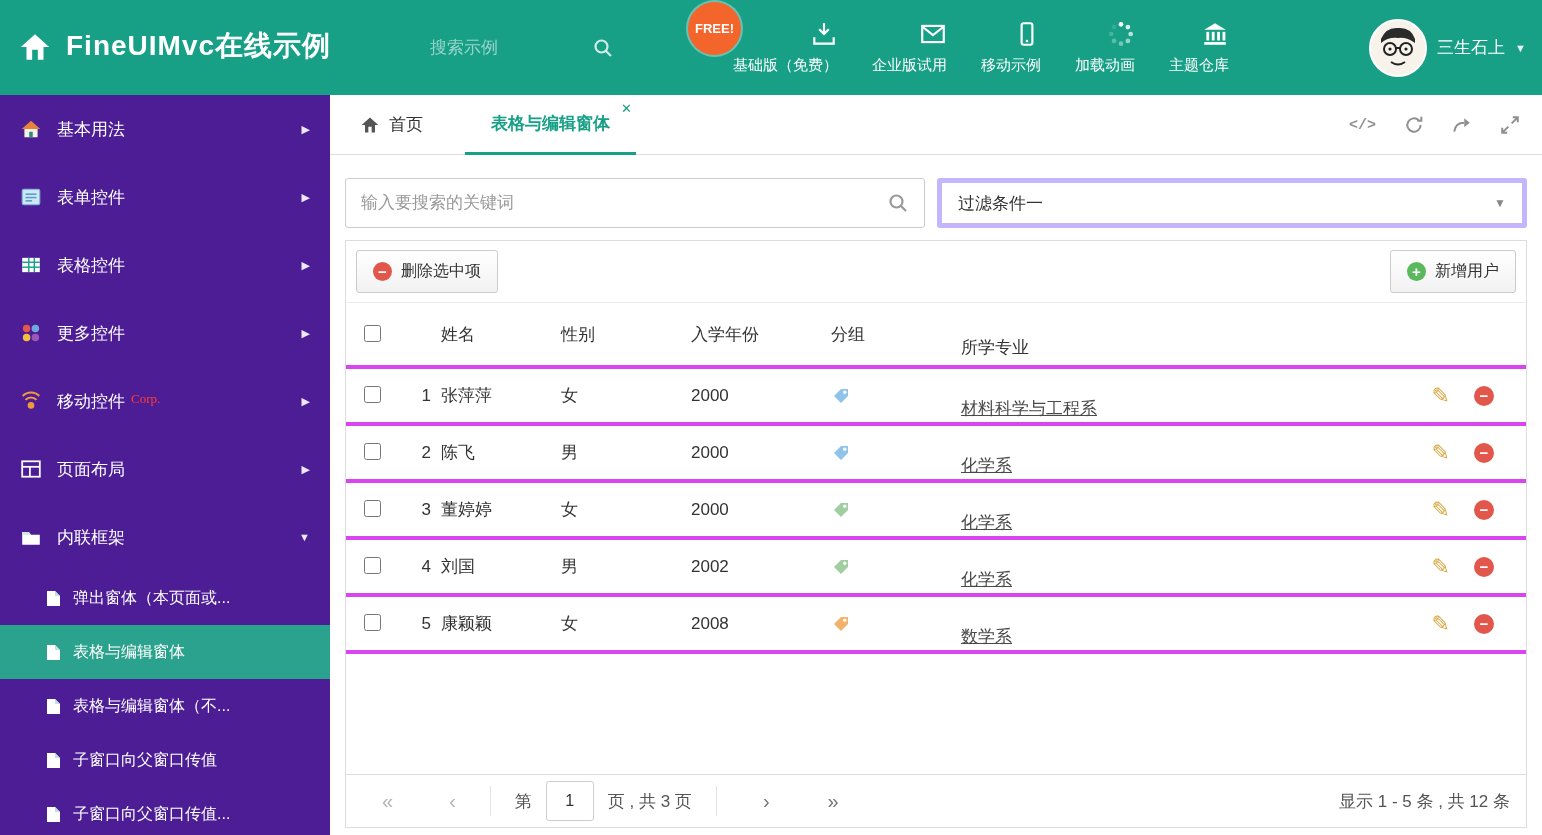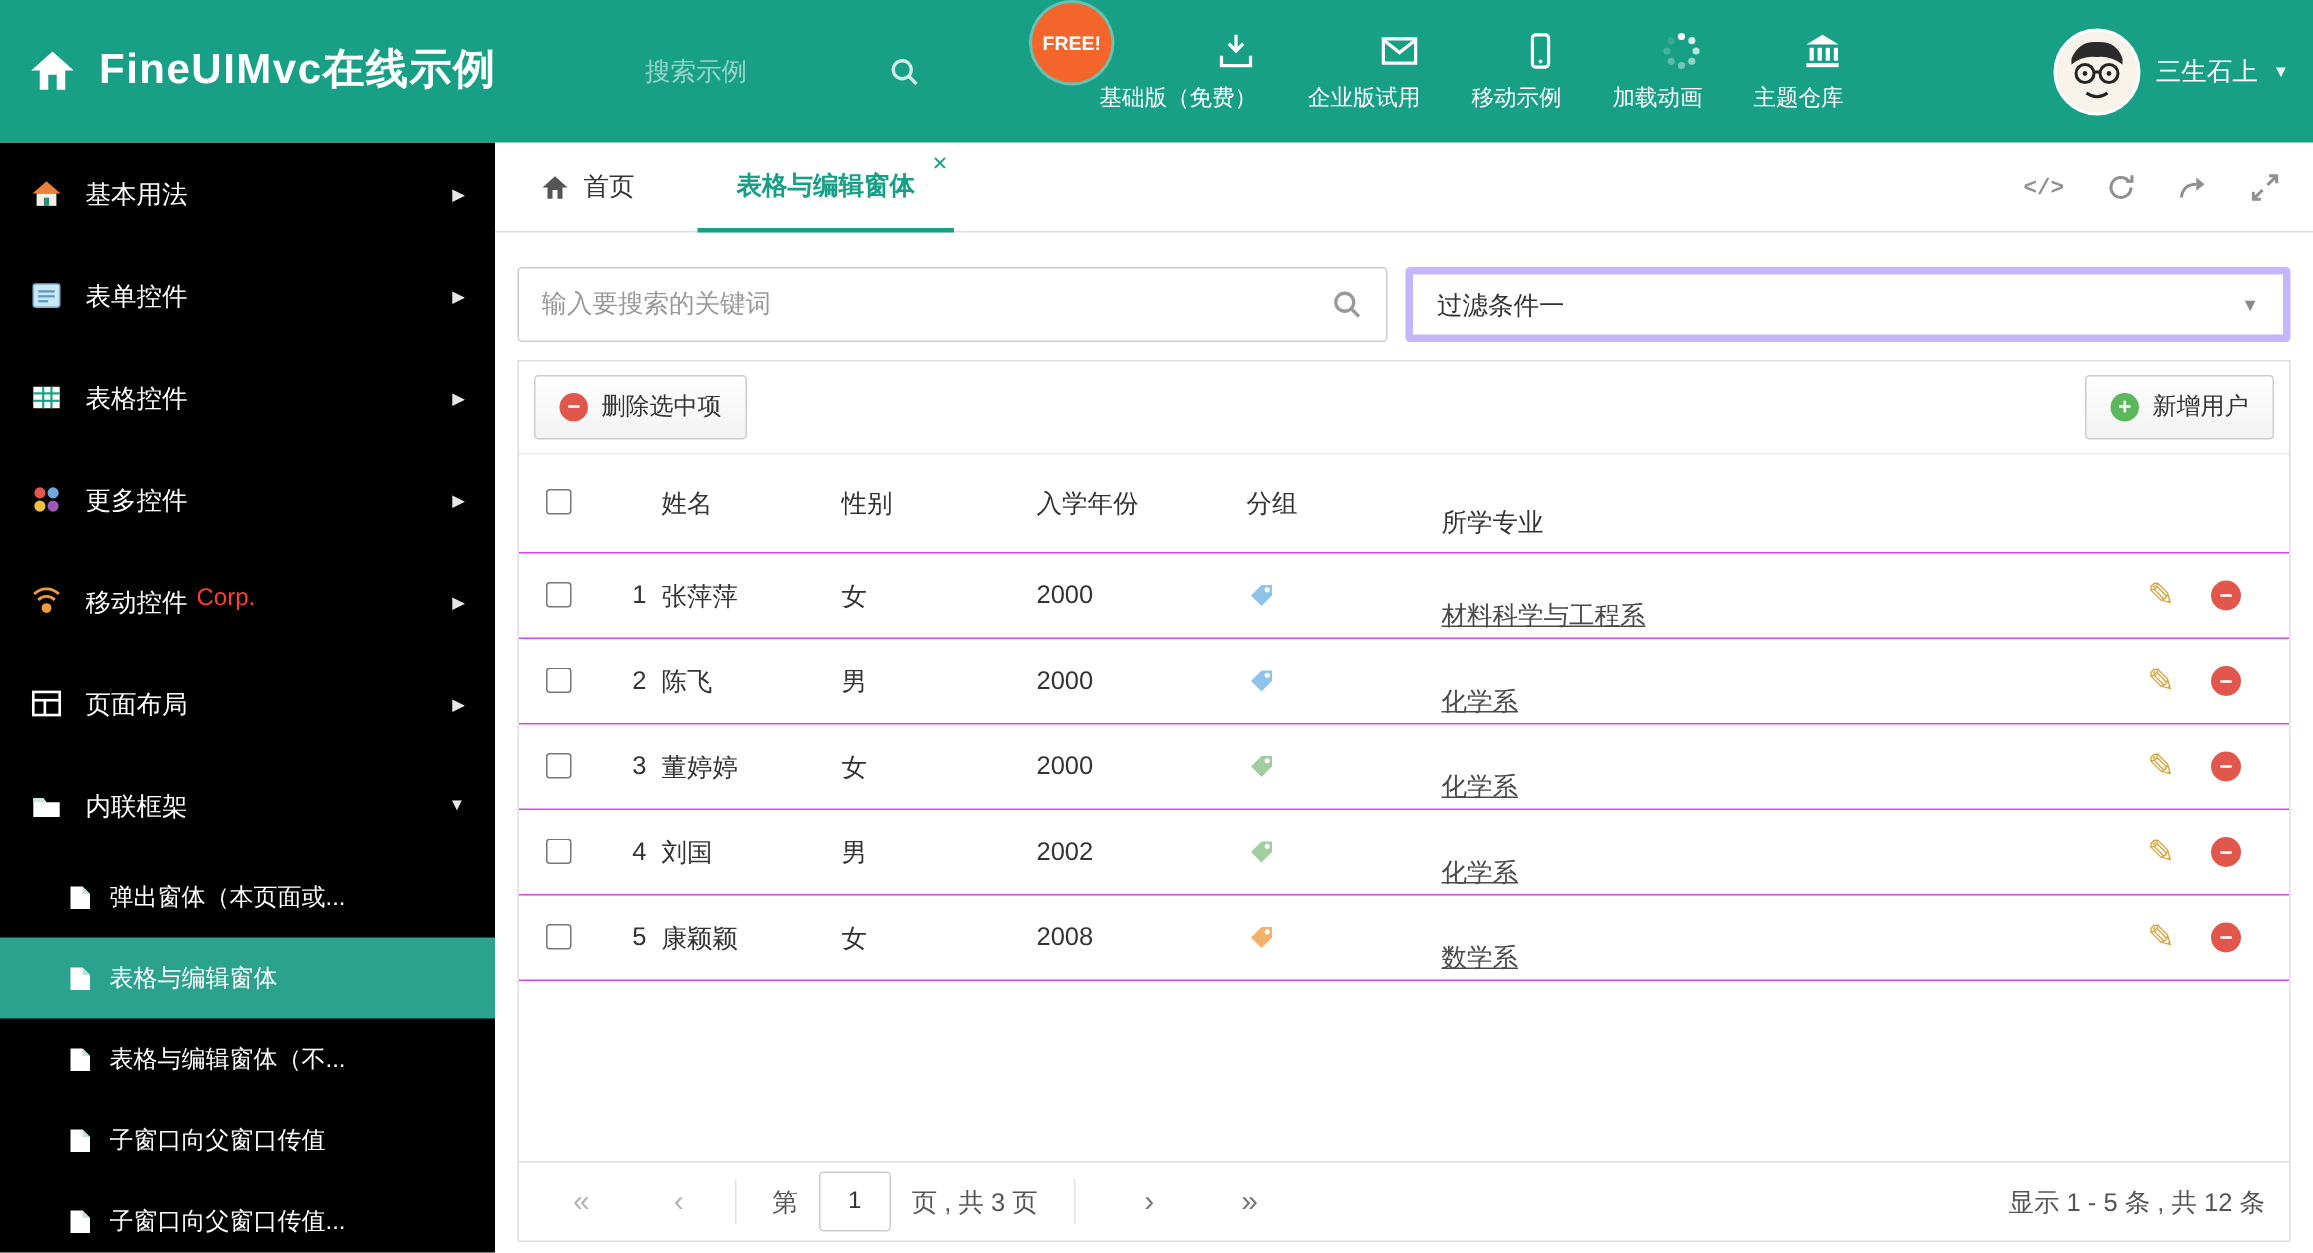--- a/index.html
+++ b/index.html
@@ -20,25 +20,25 @@
     background:#F4652C; color:#fff; font-weight:bold; font-size:13px; display:flex; align-items:center; justify-content:center;
     box-shadow:0 0 0 2px rgba(255,255,255,.35); z-index:6; }
   .header-nav { position:absolute; left:716px; top:0; height:95px; display:flex; align-items:center; }
   .hnav { display:flex; flex-direction:column; align-items:flex-end; gap:8px; padding:0 17px; color:#fff; font-size:15px; cursor:pointer; }
   .hnav svg { display:block; }
   .hdr-user { position:absolute; right:16px; top:0; height:95px; display:flex; align-items:center; gap:10px; color:#fff; cursor:pointer; }
   .avatar { width:58px; height:58px; border-radius:50%; background:#f7f3ea; overflow:hidden; border:2px solid #fff; }
   .hdr-user .uname { font-size:17px; }
   .hdr-user .ucaret { font-size:11px; color:rgba(255,255,255,.9); }
   
-  .sidebar { position:absolute; left:0; top:95px; width:330px; height:740px; background:#000000; overflow:hidden; }
+  .sidebar { position:absolute; left:0; top:95px; width:330px; height:740px; background:#4c1d95; overflow:hidden; }
   .side-item { height:68px; display:flex; align-items:center; padding:0 20px; color:#fff; font-size:17px; cursor:pointer; }
   .side-item .icn { width:22px; height:22px; margin-right:15px; flex:0 0 auto; }
   .side-item .chev { margin-left:auto; font-size:11px; color:rgba(255,255,255,.9); }
-  .side-item .corp { color:#FF3D33; font-size:16px; margin-left:6px; position:relative; top:-2px; }
+  .side-item .corp { color:#FF3D33; font-size:13px; margin-left:6px; position:relative; top:-2px;font-family:Liberation Serif, serif; }
   .sub-item { height:54px; display:flex; align-items:center; padding:0 20px 0 46px; color:#fff; font-size:16px; cursor:pointer; }
   .sub-item .ficn { width:15px; height:17px; margin-right:12px; flex:0 0 auto; }
   .sub-item.active { background:#2BA28D; }
   
   .main { position:absolute; left:330px; top:95px; width:1212px; height:740px; background:#fff; }
   .tabbar { position:relative; height:60px; border-bottom:1px solid #ddd; display:flex; align-items:center; }
   .tab-home { display:flex; align-items:center; gap:9px; margin-left:30px; font-size:17px; color:#333; cursor:pointer; }
   .tab-active { position:relative; height:60px; display:flex; align-items:center; padding:0 26px; margin-left:42px;
     color:#18A087; font-weight:bold; font-size:17px; border-bottom:3px solid #18A087; cursor:pointer; }
   .tab-active .close { position:absolute; top:6px; right:4px; font-size:13px; font-weight:bold; color:#18A087; }
@@ -56,21 +56,21 @@
   .panel { position:absolute; left:15px; top:145px; width:1182px; height:588px; border:1px solid #ddd; display:flex; flex-direction:column; background:#fff; }
   .toolbar { height:62px; display:flex; align-items:center; padding:0 10px; border-bottom:1px solid #ececec; }
   .btn { display:inline-flex; align-items:center; gap:9px; height:43px; padding:0 16px; border:1px solid #ccc; border-radius:3px;
     background:linear-gradient(#ffffff,#f2f2f2); font-size:16px; color:#333; cursor:pointer; font-family:inherit; }
   .btn-add { margin-left:auto; }
   .ico-circle { width:19px; height:19px; border-radius:50%; display:inline-flex; align-items:center; justify-content:center;
     color:#fff; font-weight:bold; font-size:15px; line-height:1; }
   .ico-red { background:#E2574C; }
   .ico-green { background:#5CB85C; }
   
-  .thead, .trow { display:flex; align-items:center; font-size:17px; color:#333; border-bottom:1px solid #d946ef; }
+  .thead, .trow { display:flex; align-items:center; font-size:17px; color:#333; border-bottom:4px solid #d946ef; }
   .thead { height:66px; }
   .trow { height:57px; }
   .c-check { width:45px; padding-left:14px; }
   .c-check input { width:17px; height:17px; cursor:pointer; }
   .c-num { width:50px; text-align:right; padding-right:10px; }
   .c-name { width:120px; }
   .c-gender { width:130px; }
   .c-year { width:140px; }
   .c-group { width:130px; }
   .c-major { flex:1;margin-top:26px; }

